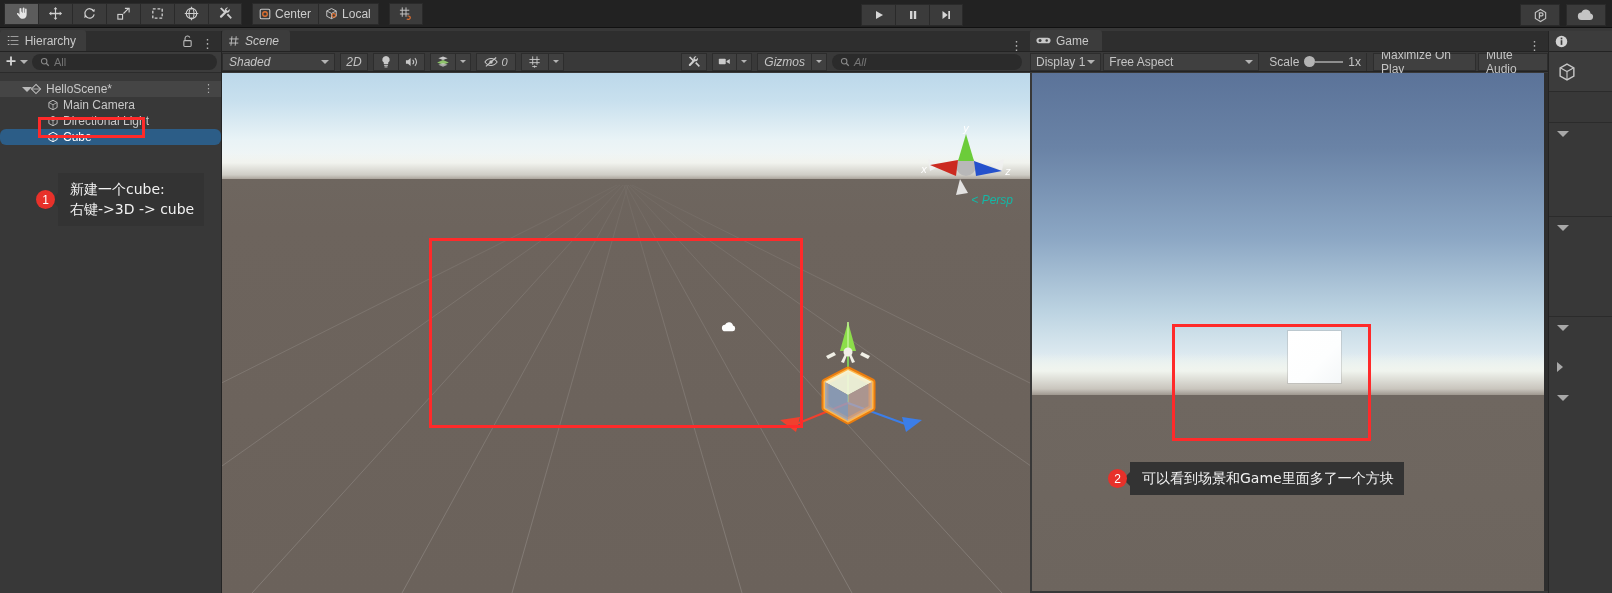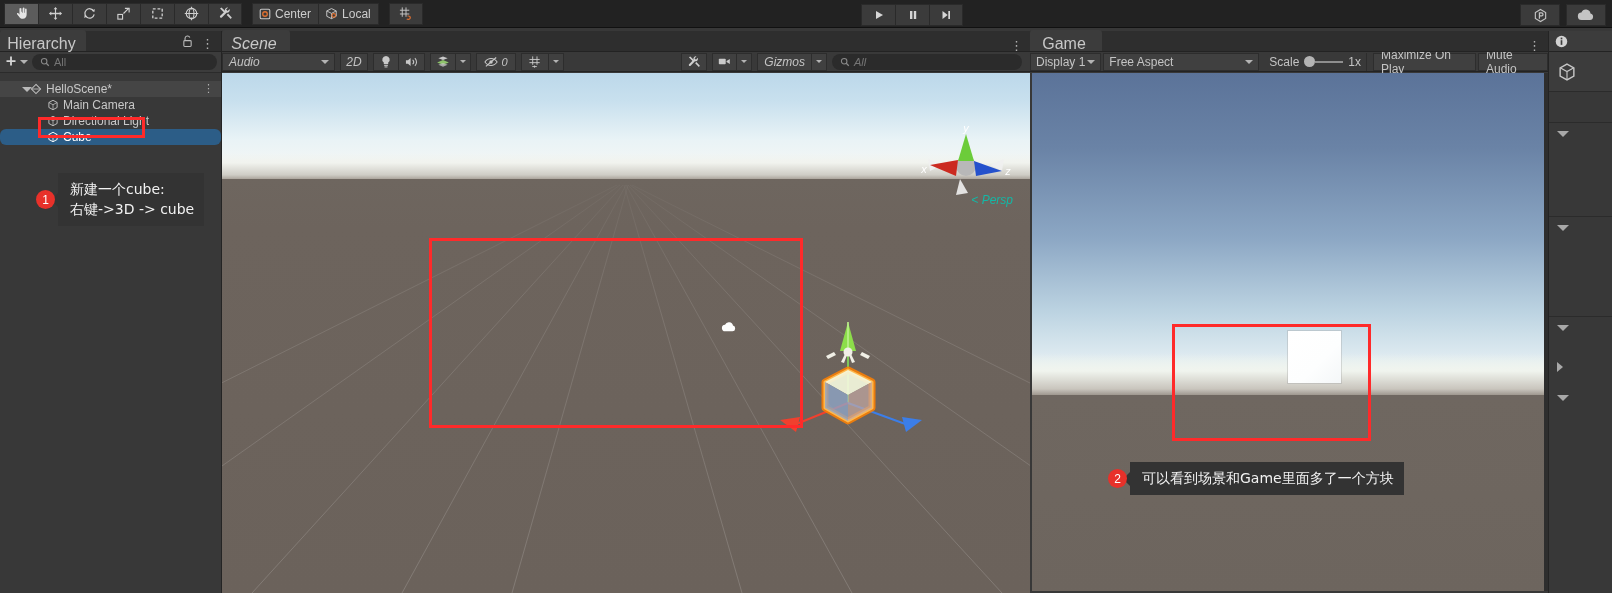--- a/index.html
+++ b/index.html
@@ -53,22 +53,22 @@
   .tabstrip {
     height: 21px; background: #2e2e2e;
     display: flex; align-items: flex-end;
     border-bottom: 1px solid #232323;
     position: relative;
   }
   .tab {
     height: 21px; padding: 0 10px 0 6px;
     background: #3c3c3c;
     display: flex; align-items: center; gap: 5px;
-    font-size: 16px; color: #c8c8c8;
-    border-top-left-radius: 3px; border-top-right-radius: 3px; flex-direction: column;
+    font-size: 12px; color: #c8c8c8;
+    border-top-left-radius: 3px; border-top-right-radius: 3px;
   }
   .tab.active { background: #3c3c3c; }
   .tab-icons { margin-left: auto; display: flex; align-items: center; gap: 8px; padding-right: 7px; color: #b0b0b0; }
   .subbar {
     height: 20px; background: #393939;
     border-bottom: 1px solid #232323;
     display: flex; align-items: center;
     gap: 0px;
   }
   .sb-btn {
@@ -381,21 +381,21 @@
           </svg>
         <span>Scene</span>
       </div>
       <div class="tab-icons">
         <span style="font-size:13px;line-height:11px;">⋮</span>
       </div>
     </div>
 
     <div class="subbar">
       <div class="sb-btn last" style="width:113px;justify-content:space-between;padding-left:6px">
-        <span>Audio</span>
+        <span>Shaded</span>
         <span class="caret"></span>
       </div>
       <div class="sb-btn last" style="margin-left:5px;width:28px">
         <span>2D</span>
       </div>
       <div class="sb-btn" style="margin-left:5px;width:25px">
         <svg width="12" height="13" viewBox="0 0 12 14">
             <path fill="#c9c9c9" d="M6 1a4 4 0 0 1 2.4 7.2V9.8H3.6V8.2A4 4 0 0 1 6 1z"></path>
             <rect x="4" y="10.5" width="4" height="1.2" fill="#c9c9c9"></rect>
             <rect x="4.4" y="12.3" width="3.2" height="1.1" fill="#c9c9c9"></rect>

